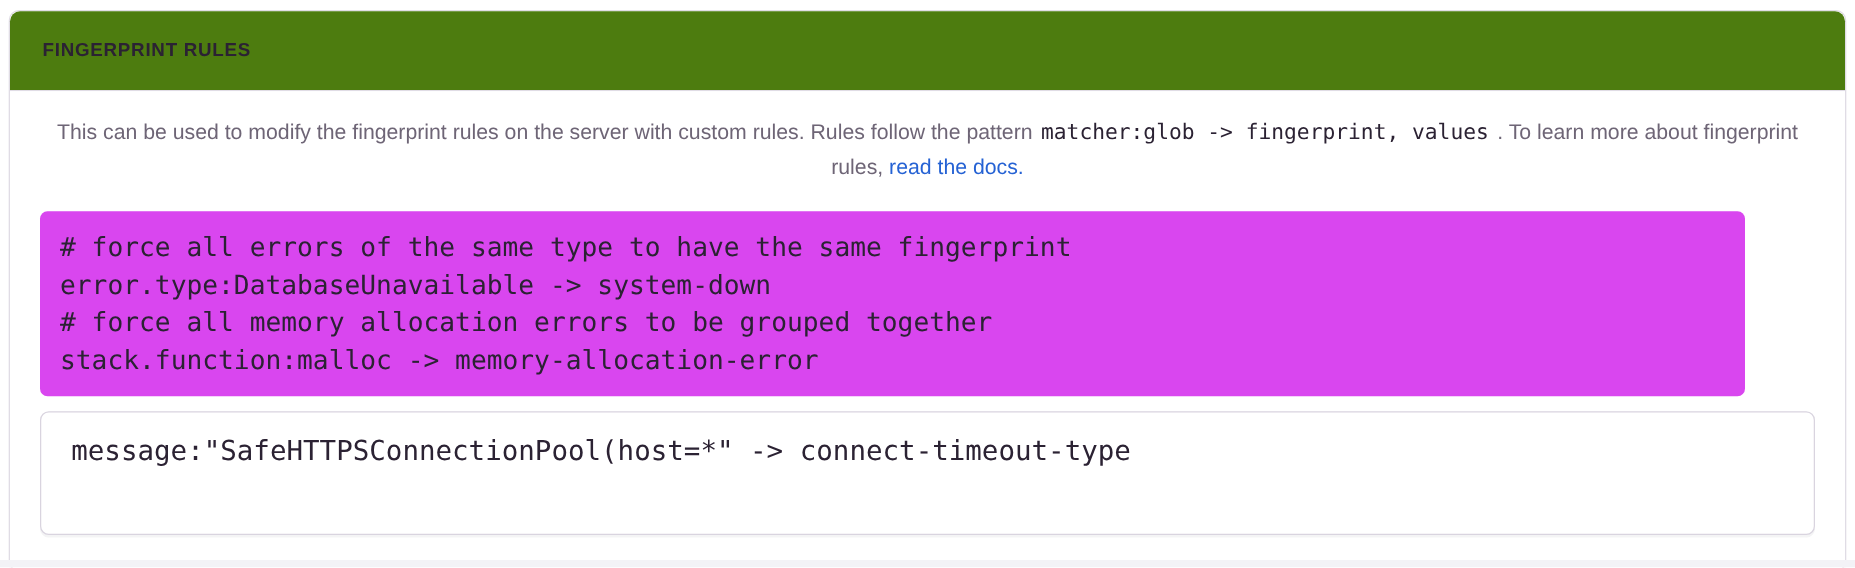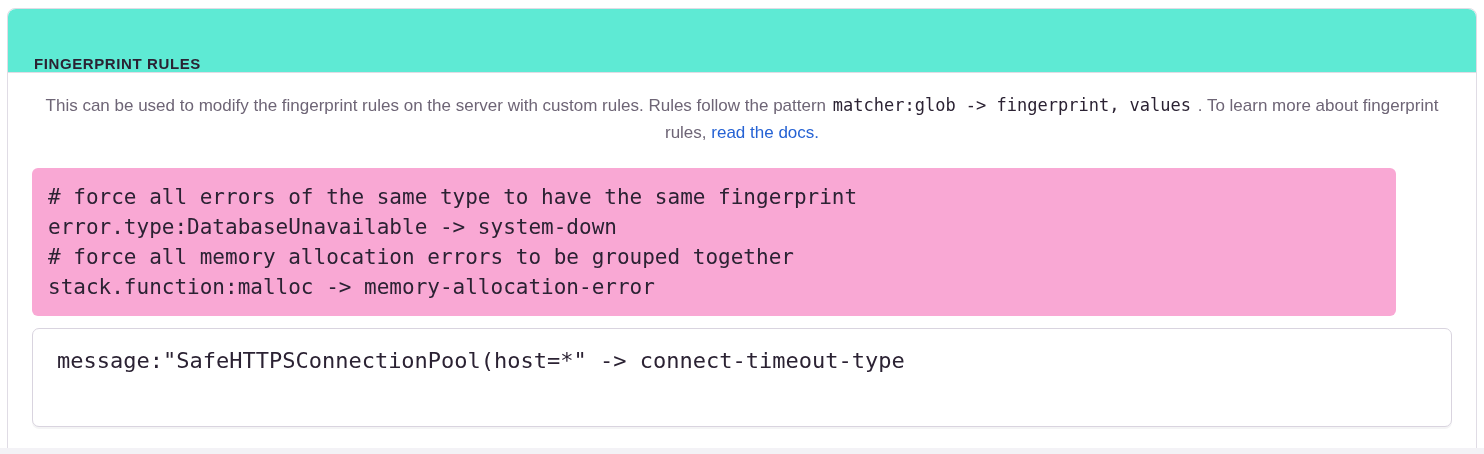--- a/index.html
+++ b/index.html
@@ -17,25 +17,25 @@
     left: 7px;
     top: 8px;
     width: 1470px;
     background: #ffffff;
     border: 1px solid #e0dce5;
     border-radius: 8px;
     box-shadow: 0 2px 0 rgba(43,34,51,0.04);
   }
   .panel-header {
     height: 64px;
-    background: #5eead4;
+    background: #4d7c0f;
     border-bottom: 1px solid #e0dce5;
     border-radius: 8px 8px 0 0;
     display: flex;
-    align-items: flex-end;
+    align-items: center;
     padding: 0 26px;
   }
   .panel-title {
     margin: 0;
     font-size: 15px;
     font-weight: 700;
     letter-spacing: 0.6px;
     color: #2b2233;
   }
   .panel-body {
@@ -54,21 +54,21 @@
     color: #2b2233;
     padding: 0 2px;
   }
   .docs-link {
     color: #2562d4;
     text-decoration: none;
     cursor: pointer;
   }
   .example {
     margin: 22px 56px 12px 0;
-    background: #f9a8d4;
+    background: #d946ef;
     border-radius: 6px;
     padding: 14px 16px;
     font-family: "DejaVu Sans Mono", monospace;
     font-size: 21px;
     line-height: 30px;
     color: #2b2233;
     white-space: pre;
     overflow: hidden;
   }
   .rules-input {

